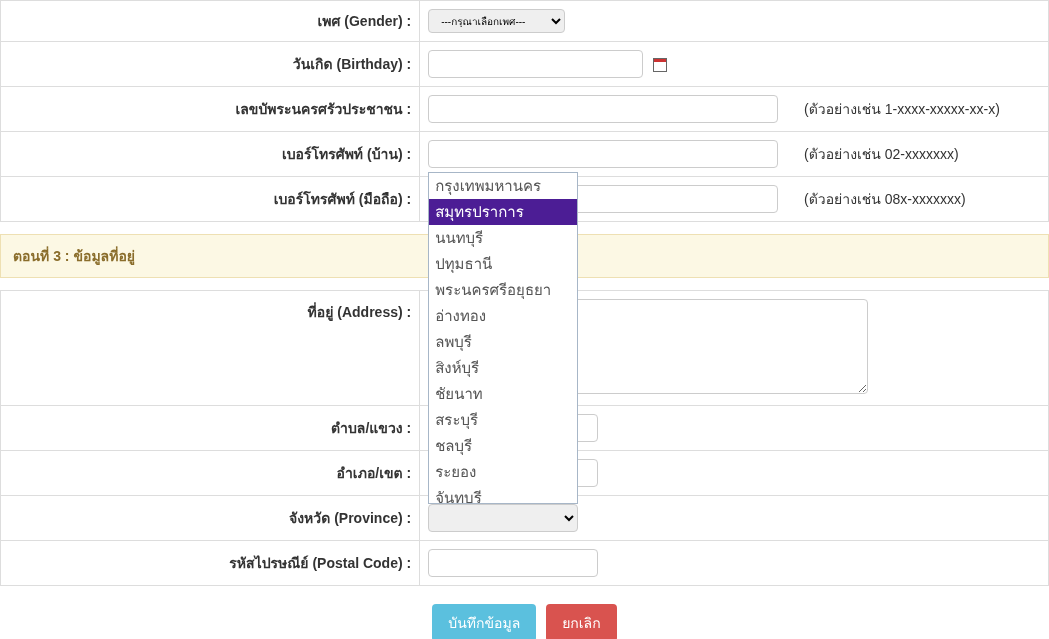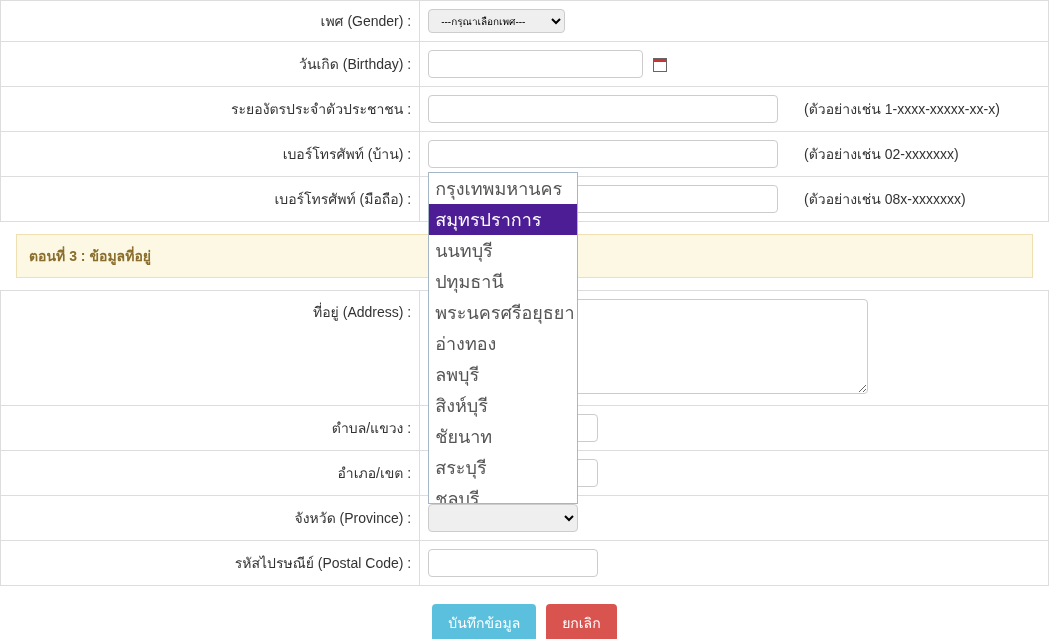--- a/index.html
+++ b/index.html
@@ -1,35 +1,35 @@
 <!DOCTYPE html>
 <html><head>
 <meta charset="utf-8">
 <style>
   *{box-sizing:border-box;margin:0;padding:0}
   body{font-family:Tahoma,Arial,sans-serif;font-size:14px;color:#333;background:#fff}
   table.form{width:100%;border-collapse:collapse}
   table.form td{border:1px solid #ddd;padding:8px;vertical-align:middle}
-  td.label{width:40%;text-align:right;font-weight:400;padding-right:12px}
+  td.label{width:40%;text-align:right;font-weight:700;padding-right:12px}
   td.field{width:60%;text-align:left}
   input[type=text],textarea,select{border:1px solid #ccc;border-radius:4px;padding:5px 8px;font-size:14px;font-family:inherit}
   .txt-md{width:350px}
   .txt-sm{width:170px}
   textarea{width:440px;height:95px;resize:both}
   select.sel-md{width:150px;height:28px}
   select.sel-gender{width:137px;height:24px;font-size:10px}
   .hint{margin-left:22px;color:#333}
-  .section-hdr{background:#fcf8e4;border:1px solid #eee0b3;color:#8a6d2b;font-weight:700;padding:10px 12px;margin:12px 16px}
+  .section-hdr{background:#fcf8e4;border:1px solid #eee0b3;color:#8a6d2b;font-weight:700;padding:10px 12px;margin:12px 0}
   .cal-icon{display:inline-block;width:14px;height:14px;vertical-align:middle;margin-left:6px;border:1px solid #666;position:relative;background:#fff}
   .cal-icon::before{content:"";position:absolute;top:0;left:0;right:0;height:3px;background:#c33}
   .btns{text-align:center;padding:18px 0}
   .btn{display:inline-block;border:none;border-radius:4px;color:#fff;font-size:14px;padding:8px 16px;margin:0 3px;cursor:pointer;font-family:inherit}
   .btn-primary{background:#5bc0de}
   .btn-danger{background:#d9534f}
-  .dropdown{position:absolute;background:#fff;border:1px solid #a7b6c7;width:150px;max-height:332px;overflow-y:scroll;z-index:100;font-size:18px}
+  .dropdown{position:absolute;background:#fff;border:1px solid #a7b6c7;width:150px;max-height:332px;overflow-y:scroll;z-index:100;font-size:15px}
   .dropdown .opt{padding:1px 6px;color:#555;cursor:default;white-space:nowrap}
   .dropdown .opt.hl{background:#4c1d95;color:#fff}
   
   .dropdown::-webkit-scrollbar{width:16px}
   .dropdown::-webkit-scrollbar-track{background:#f1f1f1}
   .dropdown::-webkit-scrollbar-thumb{background:#c1c1c1}
 </style>
 </head>
 <body>
 
@@ -44,21 +44,21 @@
     </td>
   </tr>
   <tr>
     <td class="label">วันเกิด (Birthday) :</td>
     <td class="field">
       <input type="text" style="width: 215px;" value="">
       <span class="cal-icon"></span>
     </td>
   </tr>
   <tr>
-    <td class="label">ระยองัตรประจำตัวประชาชน :</td>
+    <td class="label">เลขบัพระนครศรัวประชาชน :</td>
     <td class="field">
       <input type="text" class="txt-md" value="" style="">
       <span class="hint">(ตัวอย่างเช่น 1-xxxx-xxxxx-xx-x)</span>
     </td>
   </tr>
   <tr>
     <td class="label">เบอร์โทรศัพท์ (บ้าน) :</td>
     <td class="field">
       <input type="text" class="txt-md" value="" style="">
       <span class="hint">(ตัวอย่างเช่น 02-xxxxxxx)</span>

